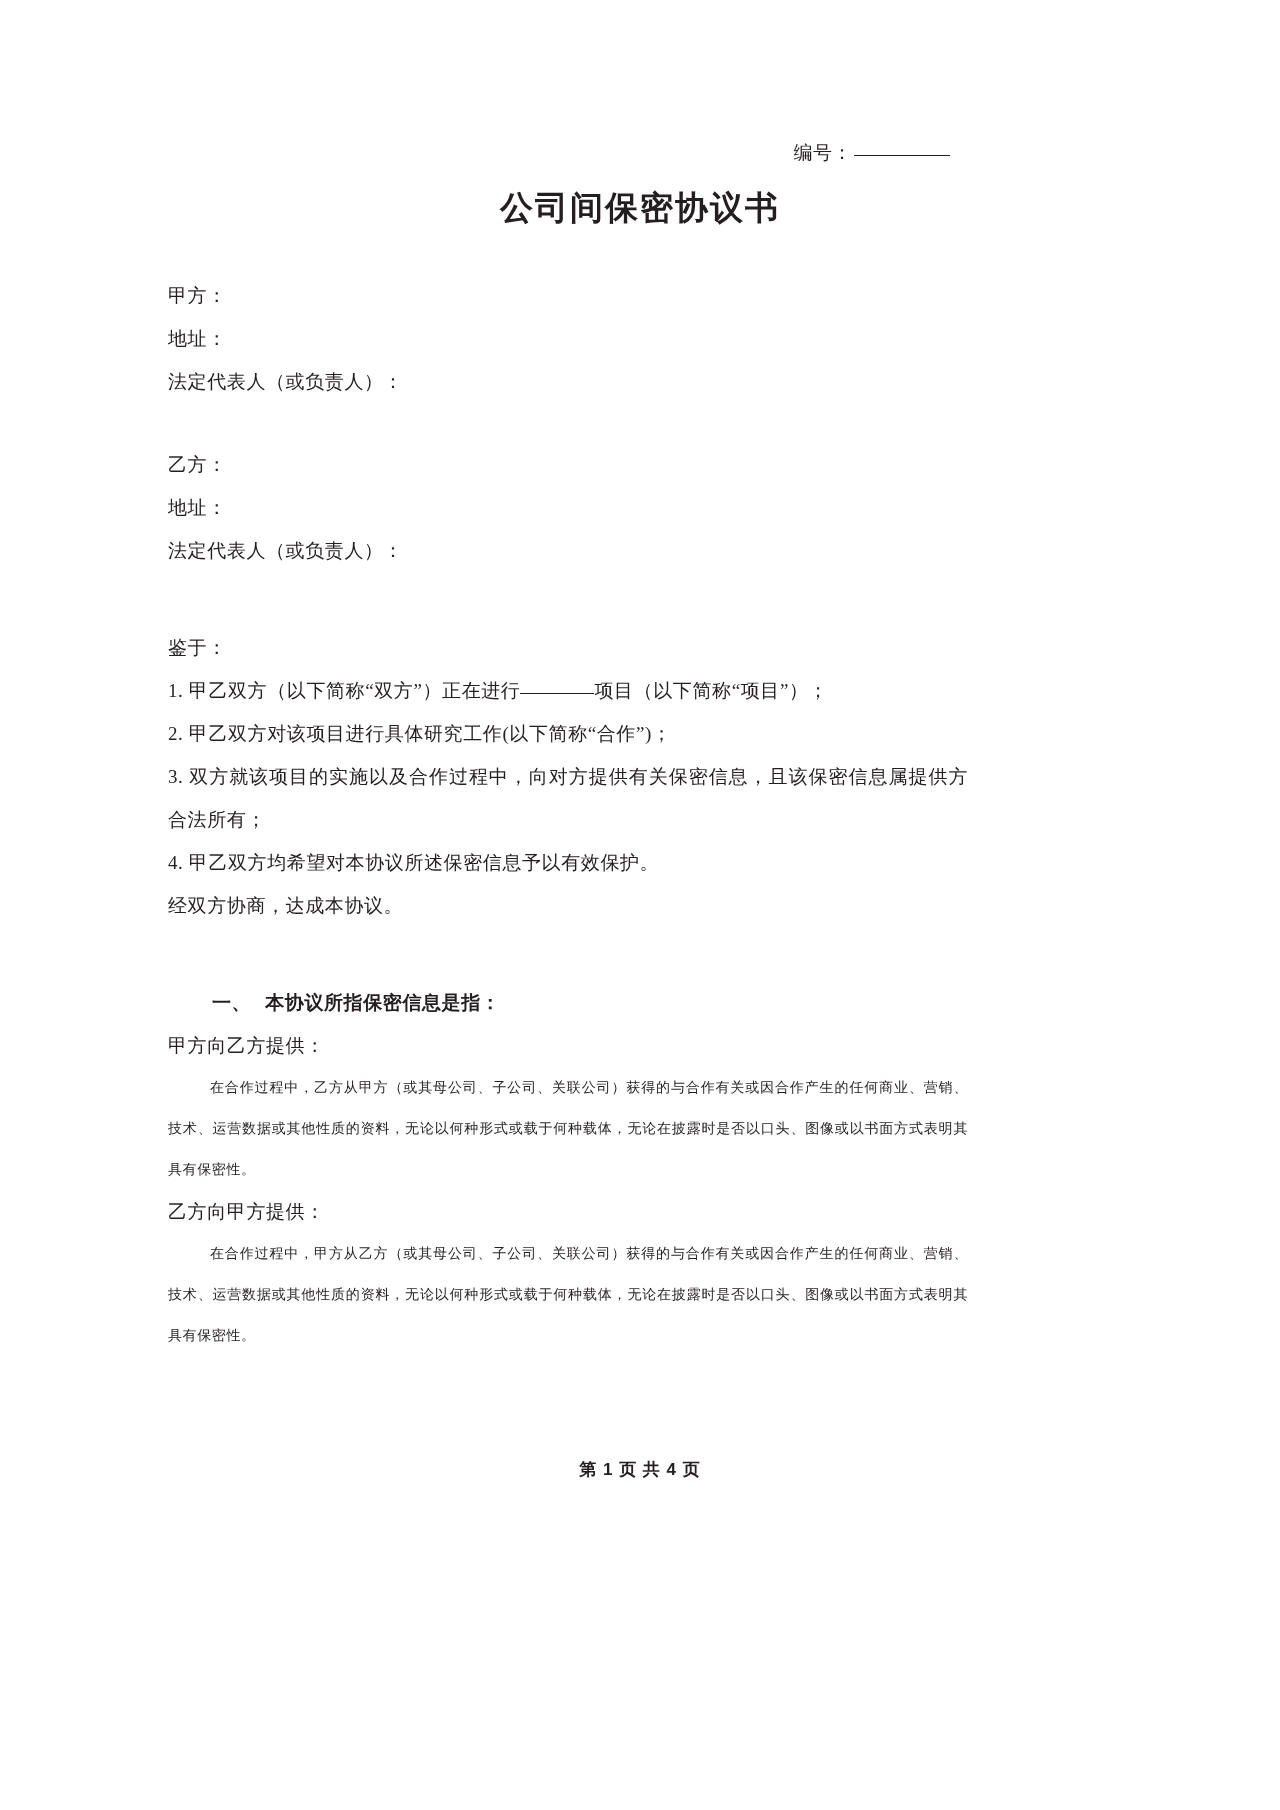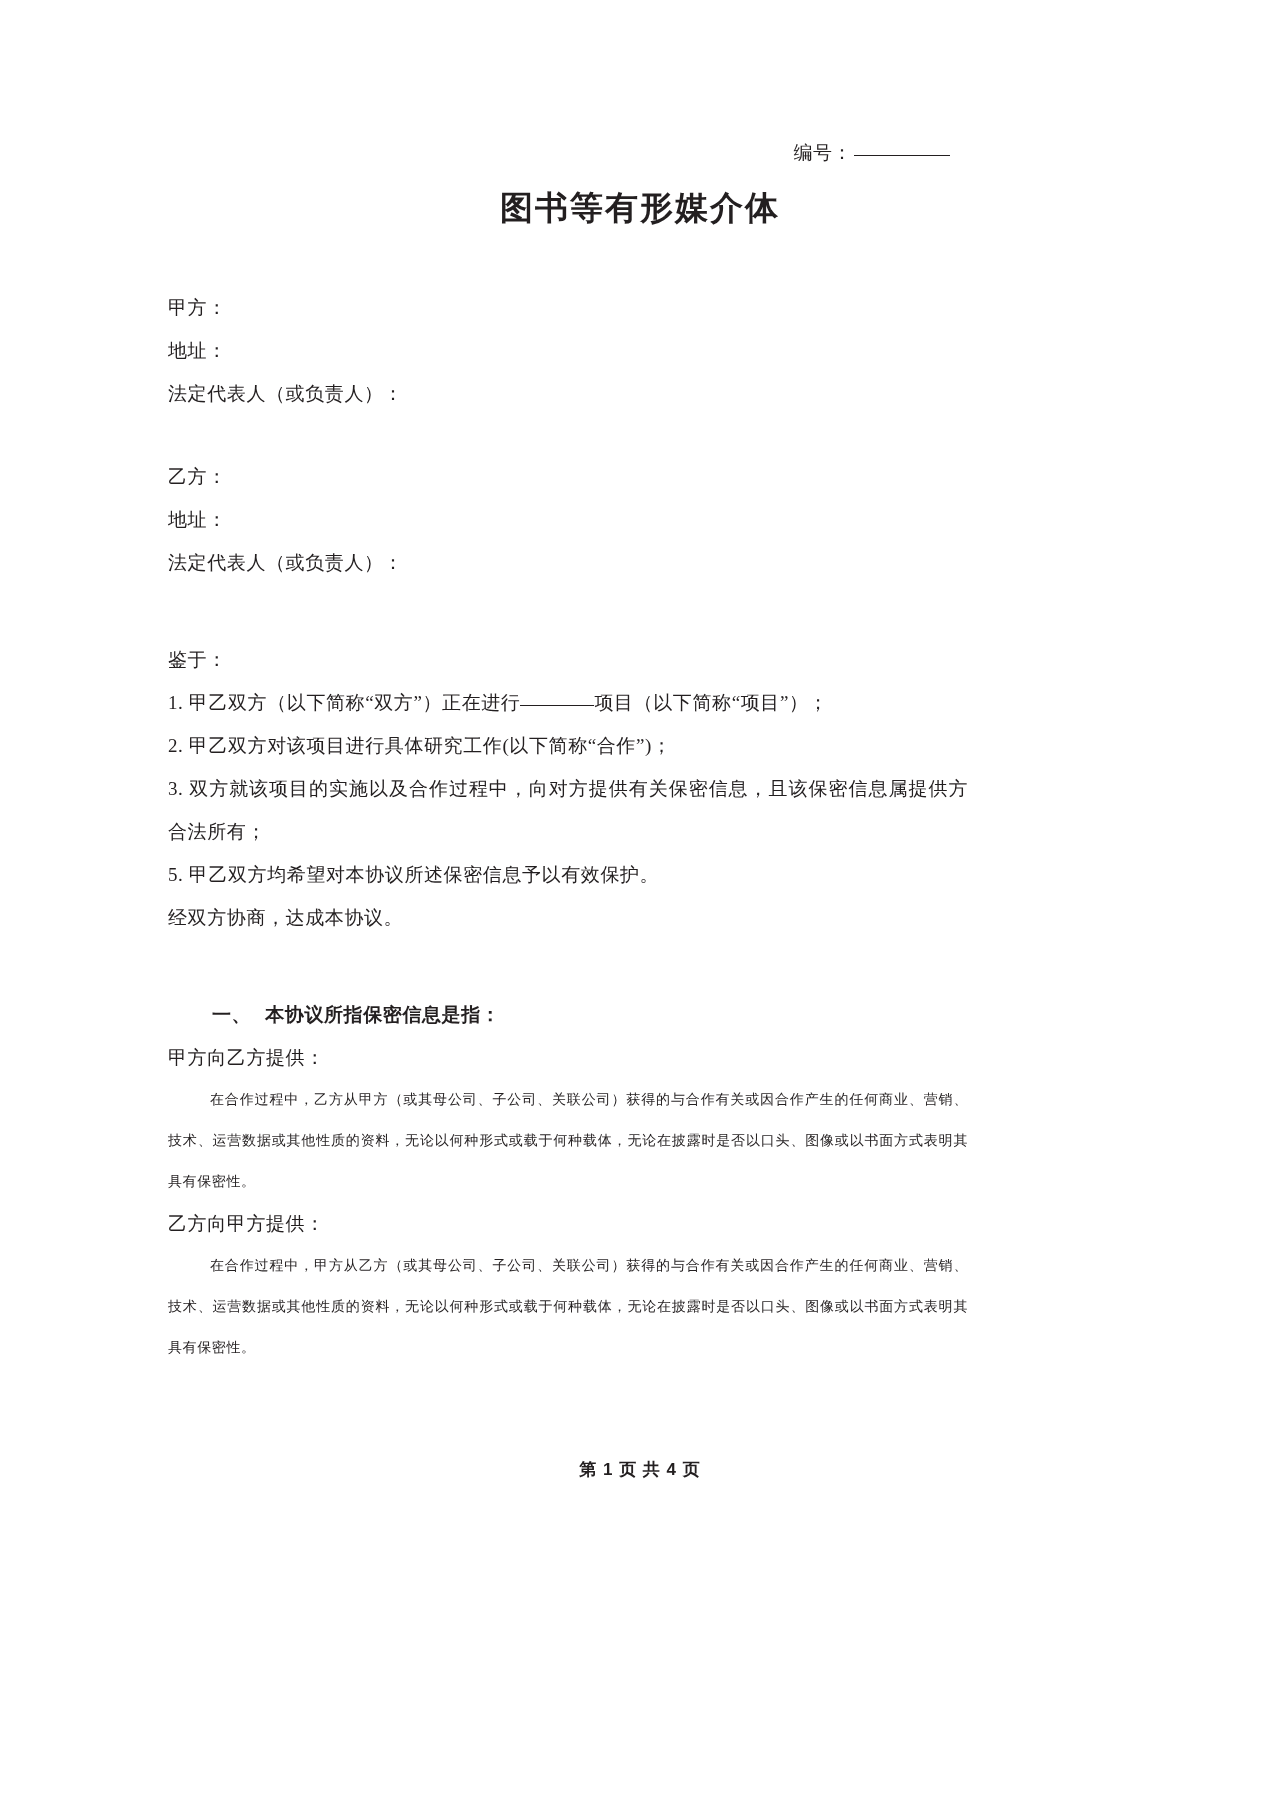--- a/index.html
+++ b/index.html
@@ -52,21 +52,21 @@
     width: 1280px;
     text-align: center;
     font-size: 33px;
     font-weight: 700;
     letter-spacing: 2px;
     font-family: "Liberation Sans", "DejaVu Sans", sans-serif;
   }
   
   .body-wrap {
     position: absolute;
-    top: 286px;
+    top: 274px;
     left: 168px;
     width: 800px;
   }
   .ln {
     font-size: 19px;
     line-height: 43px;
     letter-spacing: 0.6px;
     white-space: nowrap;
   }
   .spacer-md { height: 40px; }
@@ -119,21 +119,21 @@
 </style>
 </head>
 <body>
 
 <div class="page">
 
   <div class="serial-row">
     <span>编号：</span><span class="blank-line"></span>
   </div>
 
-  <div class="doc-title">图书等有形媒介体</div>
+  <div class="doc-title">公司间保密协议书</div>
 
   <div class="body-wrap">
 
     <div class="ln">甲方：</div>
     <div class="ln">地址：</div>
     <div class="ln">法定代表人（或负责人）：</div>
 
     <div class="spacer-md"></div>
 
     <div class="ln">乙方：</div>
@@ -143,21 +143,21 @@
     <div class="spacer-lg"></div>
 
     <div class="ln">鉴于：</div>
 
     <div class="ln"><span>1. 甲乙双方（以下简称“双方”）正在进行</span><span class="fill-blank"></span><span>项目（以下简称“项目”）；</span></div>
 
     <div class="ln">2. 甲乙双方对该项目进行具体研究工作(以下简称“合作”)；</div>
 
     <div class="para-noindent">3. 双方就该项目的实施以及合作过程中，向对方提供有关保密信息，且该保密信息属提供方合法所有；</div>
 
-    <div class="ln">5. 甲乙双方均希望对本协议所述保密信息予以有效保护。</div>
+    <div class="ln">4. 甲乙双方均希望对本协议所述保密信息予以有效保护。</div>
 
     <div class="ln">经双方协商，达成本协议。</div>
 
     <div class="spacer-lg"></div>
 
     <div class="heading"><span class="hnum">一、</span><span>本协议所指保密信息是指：</span></div>
 
     <div class="ln">甲方向乙方提供：</div>
 
     <div class="para">在合作过程中，乙方从甲方（或其母公司、子公司、关联公司）获得的与合作有关或因合作产生的任何商业、营销、技术、运营数据或其他性质的资料，无论以何种形式或载于何种载体，无论在披露时是否以口头、图像或以书面方式表明其具有保密性。</div>

